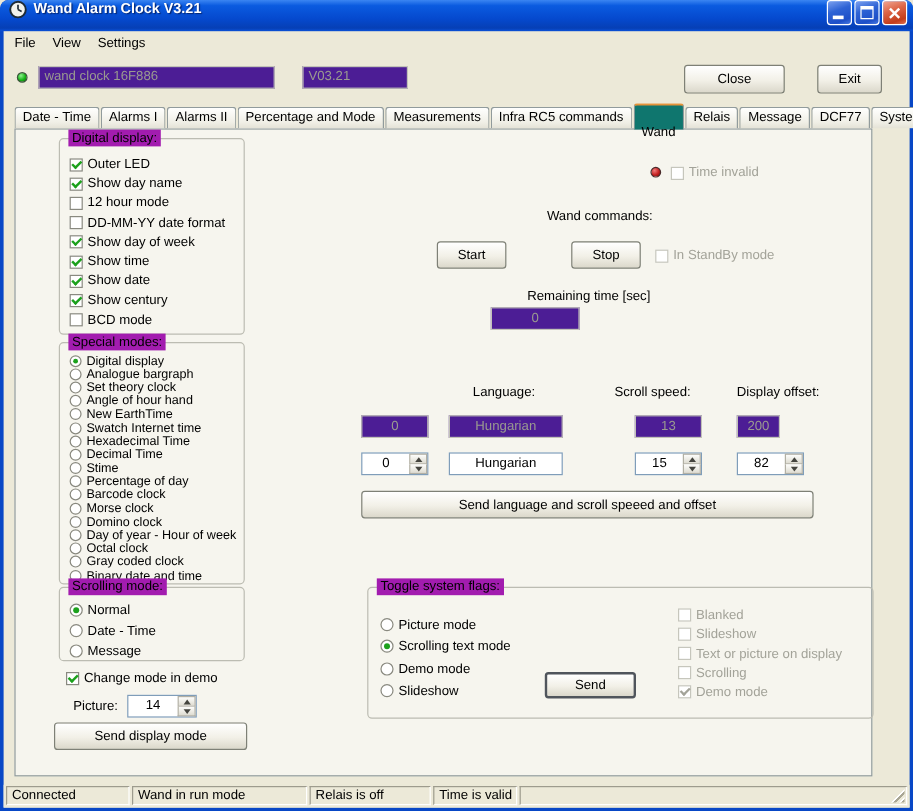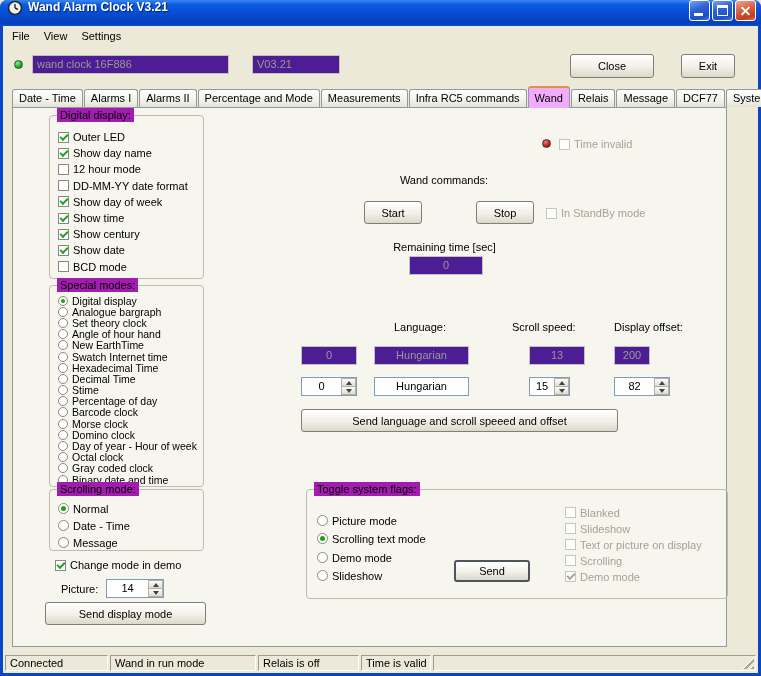--- a/index.html
+++ b/index.html
@@ -28,38 +28,38 @@
   .led.red{background:radial-gradient(circle at 35% 30%,#F07B7B,#C42222 55%,#7A0C0C);border:1px solid #4A2A2A}
   .field{background:#fff;border:1px solid #7F9DB9;padding:2px 4px;font-size:11px;height:19px;overflow:hidden;white-space:nowrap}
   .field.disabled{border-color:#C2C2B8;color:#9A9A90;background:#4c1d95}
   .field.center{text-align:center}
   .btn{position:absolute;display:flex;align-items:center;justify-content:center;border:1px solid #7E8076;border-radius:3px;
     background:linear-gradient(180deg,#FFFFFF,#F2F0E7 55%,#DBD8CB);font-family:inherit;font-size:11px;color:#000;cursor:pointer}
   .btn.default{border:2px solid #50555C}
   .tabstrip{display:flex;align-items:flex-end;height:21px;margin-left:9px;position:relative;z-index:2}
   .tab{height:18px;padding:2px 6px 0;border:1px solid #919B9C;border-bottom:none;border-radius:3px 3px 0 0;
     background:linear-gradient(180deg,#FFFFFE,#F0EFE6 70%,#E4E2D6);margin-right:1px;cursor:pointer;white-space:nowrap}
-  .tab.active{height:22px;padding-top:4px;background:#f0abfc;border-top:2px solid #E5933A;margin-bottom:-1px;position:relative;z-index:3}
+  .tab.active{height:22px;padding-top:16px;background:#0f766e;border-top:2px solid #E5933A;margin-bottom:-1px;position:relative;z-index:3}
   .tabpage{position:relative;margin-left:9px;width:715px;height:540px;border:1px solid #919B9C;background:#F6F5EE;z-index:1}
   .group{position:absolute;border:1px solid #BCBCB2;border-radius:4px}
   .group>.legend{position:absolute;top:-8px;left:7px;background:#a21caf;padding:0 3px;line-height:14px;white-space:nowrap}
   .crow{display:flex;align-items:center;gap:4px;white-space:nowrap}
   .cb{width:11px;height:11px;background:#fff;border:1px solid #89897F;flex:0 0 auto;position:relative}
   .cb.checked::after{content:"";position:absolute;left:1px;top:1px;width:6px;height:3px;
     border-left:2px solid #1CA11C;border-bottom:2px solid #1CA11C;transform:rotate(-45deg)}
   .rb{width:11px;height:11px;border-radius:50%;background:#fff;border:1px solid #89897F;flex:0 0 auto;position:relative}
   .rb.checked::after{content:"";position:absolute;left:2px;top:2px;width:5px;height:5px;border-radius:50%;background:#1CA11C}
   .crow.sm{height:11.2px;font-size:10.5px}
   .crow.sm .rb{width:10px;height:10px}
   .crow.sm .rb.checked::after{left:2px;top:2px;width:4px;height:4px}
   .dis{color:#A3A399}
   .dis .cb,.dis .rb{border-color:#C6C6BC}
   .dis .cb.checked::after{border-color:#A3A399}
   .abs{position:absolute}
-  .lbl-center{text-align:center}
+  .lbl-center{text-align:right}
   .spin{position:absolute;display:flex;border:1px solid #7F9DB9;background:#fff;height:19px}
   .spin .val{flex:1;padding:2px 2px;font-size:11px;text-align:center;overflow:hidden}
   .spin .btns{width:15px;display:flex;flex-direction:column}
   .spin .sb{flex:1;background:linear-gradient(180deg,#FDFDFB,#DEDCD1);border:1px solid #B2B0A4;display:flex;align-items:center;justify-content:center;cursor:pointer}
   .spin .sb+.sb{border-top:none}
   .arrow-up{width:0;height:0;border-left:3px solid transparent;border-right:3px solid transparent;border-bottom:4px solid #44443E}
   .arrow-down{width:0;height:0;border-left:3px solid transparent;border-right:3px solid transparent;border-top:4px solid #44443E}
   .statusbar{position:absolute;left:0;right:0;bottom:0;height:19px;display:flex;gap:2px;background:#ECE9D8;padding:1px 2px 2px}
   .sb-panel{border:1px solid;border-color:#9D9B8D #FFFFFF #FFFFFF #9D9B8D;padding:1px 4px;height:16px;overflow:hidden;white-space:nowrap}
   .sb-fill{flex:1;border:1px solid;border-color:#9D9B8D #FFFFFF #FFFFFF #9D9B8D;height:16px;position:relative}
@@ -147,25 +147,25 @@
           <div class="crow" style="height:16.2px">
               <span class="cb checked"></span>
               <span>Show day of week</span>
             </div>
           <div class="crow" style="height:16.2px">
               <span class="cb checked"></span>
               <span>Show time</span>
             </div>
           <div class="crow" style="height:16.2px">
               <span class="cb checked"></span>
+              <span>Show date</span>
+            </div>
+          <div class="crow" style="height:16.2px">
+              <span class="cb checked"></span>
               <span>Show century</span>
-            </div>
-          <div class="crow" style="height:16.2px">
-              <span class="cb checked"></span>
-              <span>Show date</span>
             </div>
           <div class="crow" style="height:16.2px">
               <span class="cb"></span>
               <span>BCD mode</span>
             </div>
         </div>
       </div>
 
       <div class="group" style="left:36px;top:177px;width:155px;height:202px">
         <div class="legend">Special modes:</div>
@@ -310,21 +310,21 @@
         <div class="btns">
           <div class="sb">
               <span class="arrow-up"></span>
             </div>
           <div class="sb">
               <span class="arrow-down"></span>
             </div>
         </div>
       </div>
       <div class="field center abs" style="left:361px;top:269px;width:95px">Hungarian</div>
-      <div class="spin" style="left:516px;top:269px;width:41px">
+      <div class="spin" style="left:516px;top:269px;width:56px">
         <div class="val">15</div>
         <div class="btns">
           <div class="sb">
               <span class="arrow-up"></span>
             </div>
           <div class="sb">
               <span class="arrow-down"></span>
             </div>
         </div>
       </div>
@@ -333,21 +333,21 @@
         <div class="btns">
           <div class="sb">
               <span class="arrow-up"></span>
             </div>
           <div class="sb">
               <span class="arrow-down"></span>
             </div>
         </div>
       </div>
 
-      <button class="btn" style="left:288px;top:301px;width:317px;height:23px">Send language and scroll speeed and offset</button>
+      <button class="btn" style="left:288px;top:301px;width:377px;height:23px">Send language and scroll speeed and offset</button>
 
       <div class="group" style="left:293px;top:381px;width:422px;height:110px">
         <div class="legend">Toggle system flags:</div>
 
         <div class="crow abs" style="left:10px;top:24px;height:13px">
             <span class="rb"></span>
             <span>Picture mode</span>
           </div>
         <div class="crow abs" style="left:10px;top:42px;height:13px">
             <span class="rb checked"></span>

